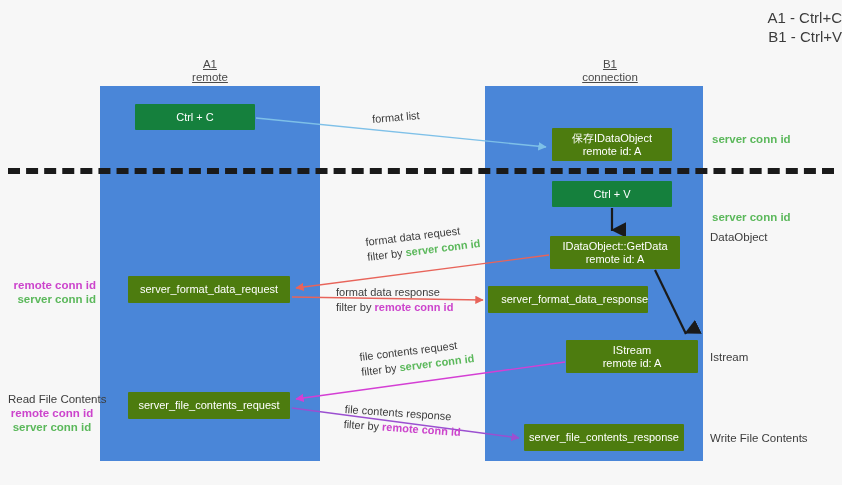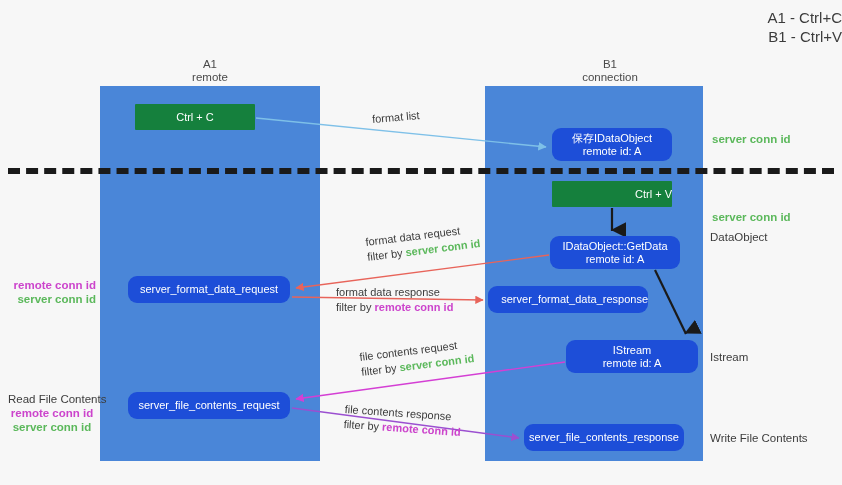--- a/index.html
+++ b/index.html
@@ -32,20 +32,21 @@
     line-height: 19px;
     color: #3c3c3c;
   }
 
   
   .lane-header {
     text-align: center;
     font-size: 11.5px;
     line-height: 13px;
     color: #4a4a4a;
+    text-decoration: underline;
   }
   #hdr-a1 { left: 125px; top: 58px; width: 170px; }
   #hdr-b1 { left: 525px; top: 58px; width: 170px; }
 
   
   .lane {
     background: #4a86d8;
     top: 86px;
     height: 375px;
   }
@@ -59,26 +60,26 @@
     flex-direction: column;
     align-items: center;
     justify-content: center;
     color: #ffffff;
     font-size: 11px;
     line-height: 13px;
     text-align: center;
     border-radius: 1px;
   }
   .node.green { background: #15803d; }
-  .node.orange { background: #1d4ed8; border-radius: 9px; }
+  .node.orange { background: #4d7c0f; }
   .node .l2 { display: block; }
 
   #n-ctrlc  { left: 135px; top: 104px; width: 120px; height: 26px; }
   #n-save   { left: 552px; top: 128px; width: 120px; height: 33px; }
-  #n-ctrlv  { left: 552px; top: 181px; width: 120px; height: 26px; align-items: flex-end; }
+  #n-ctrlv  { left: 552px; top: 181px; width: 120px; height: 26px; }
   #n-getdata{ left: 550px; top: 236px; width: 130px; height: 33px; }
   #n-sfdreq { left: 128px; top: 276px; width: 162px; height: 27px; }
   #n-sfdres { left: 488px; top: 286px; width: 160px; height: 27px; align-items: flex-end; }
   #n-istream{ left: 566px; top: 340px; width: 132px; height: 33px; }
   #n-sfcreq { left: 128px; top: 392px; width: 162px; height: 27px; }
   #n-sfcres { left: 524px; top: 424px; width: 160px; height: 27px; }
 
   
   .side-label {
     font-size: 11.5px;

